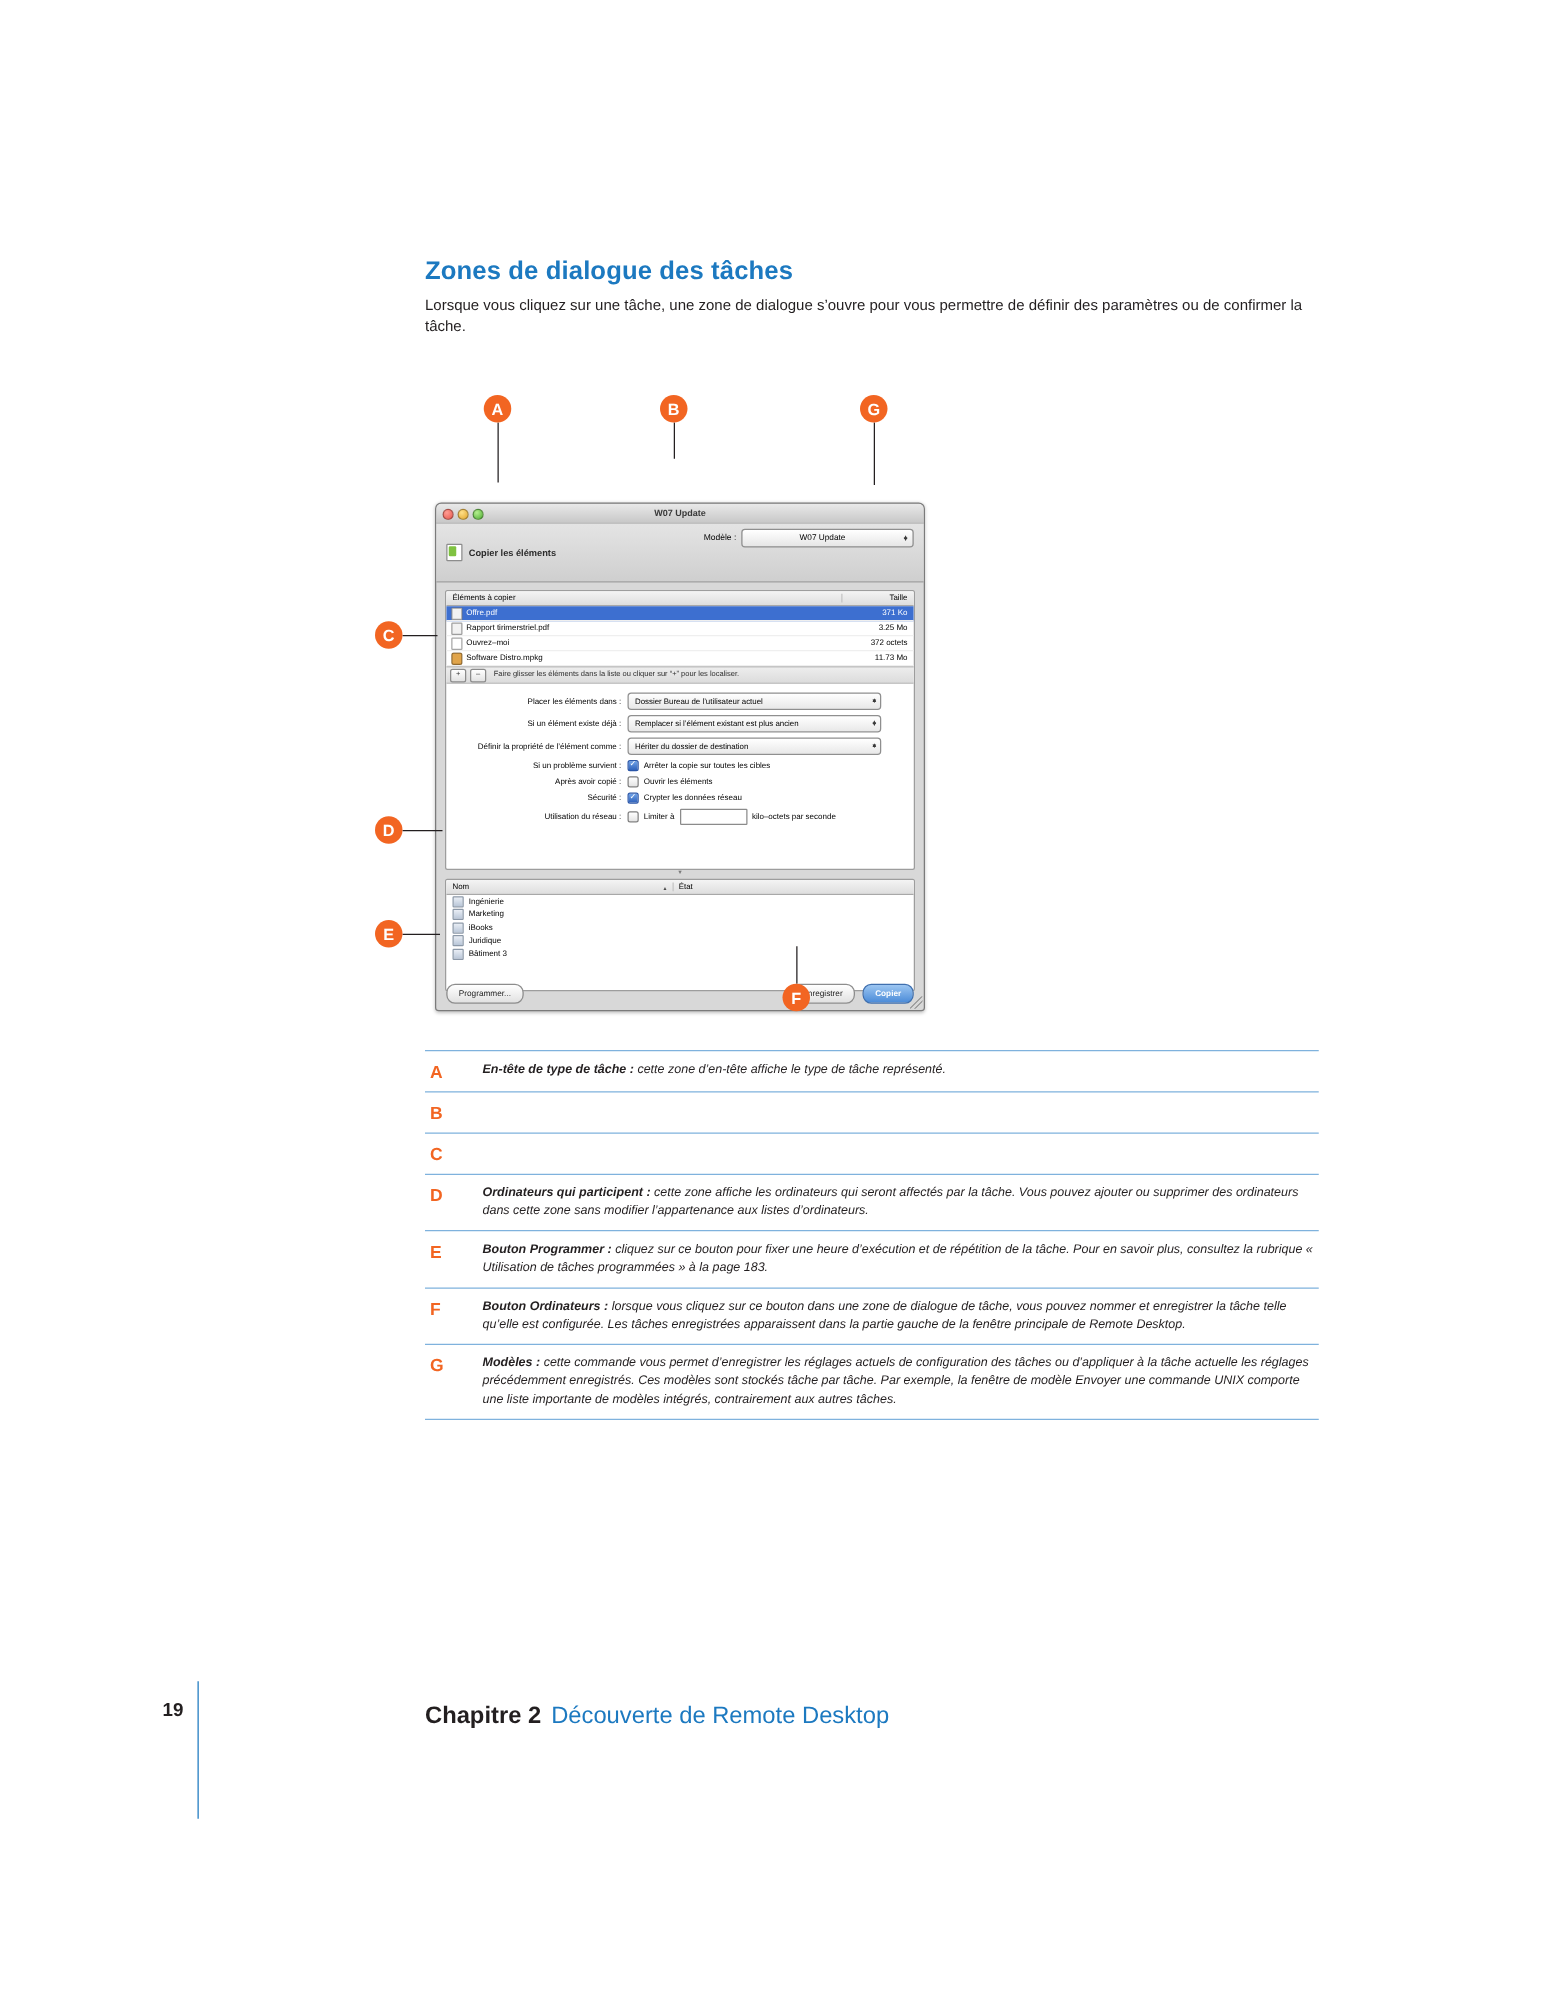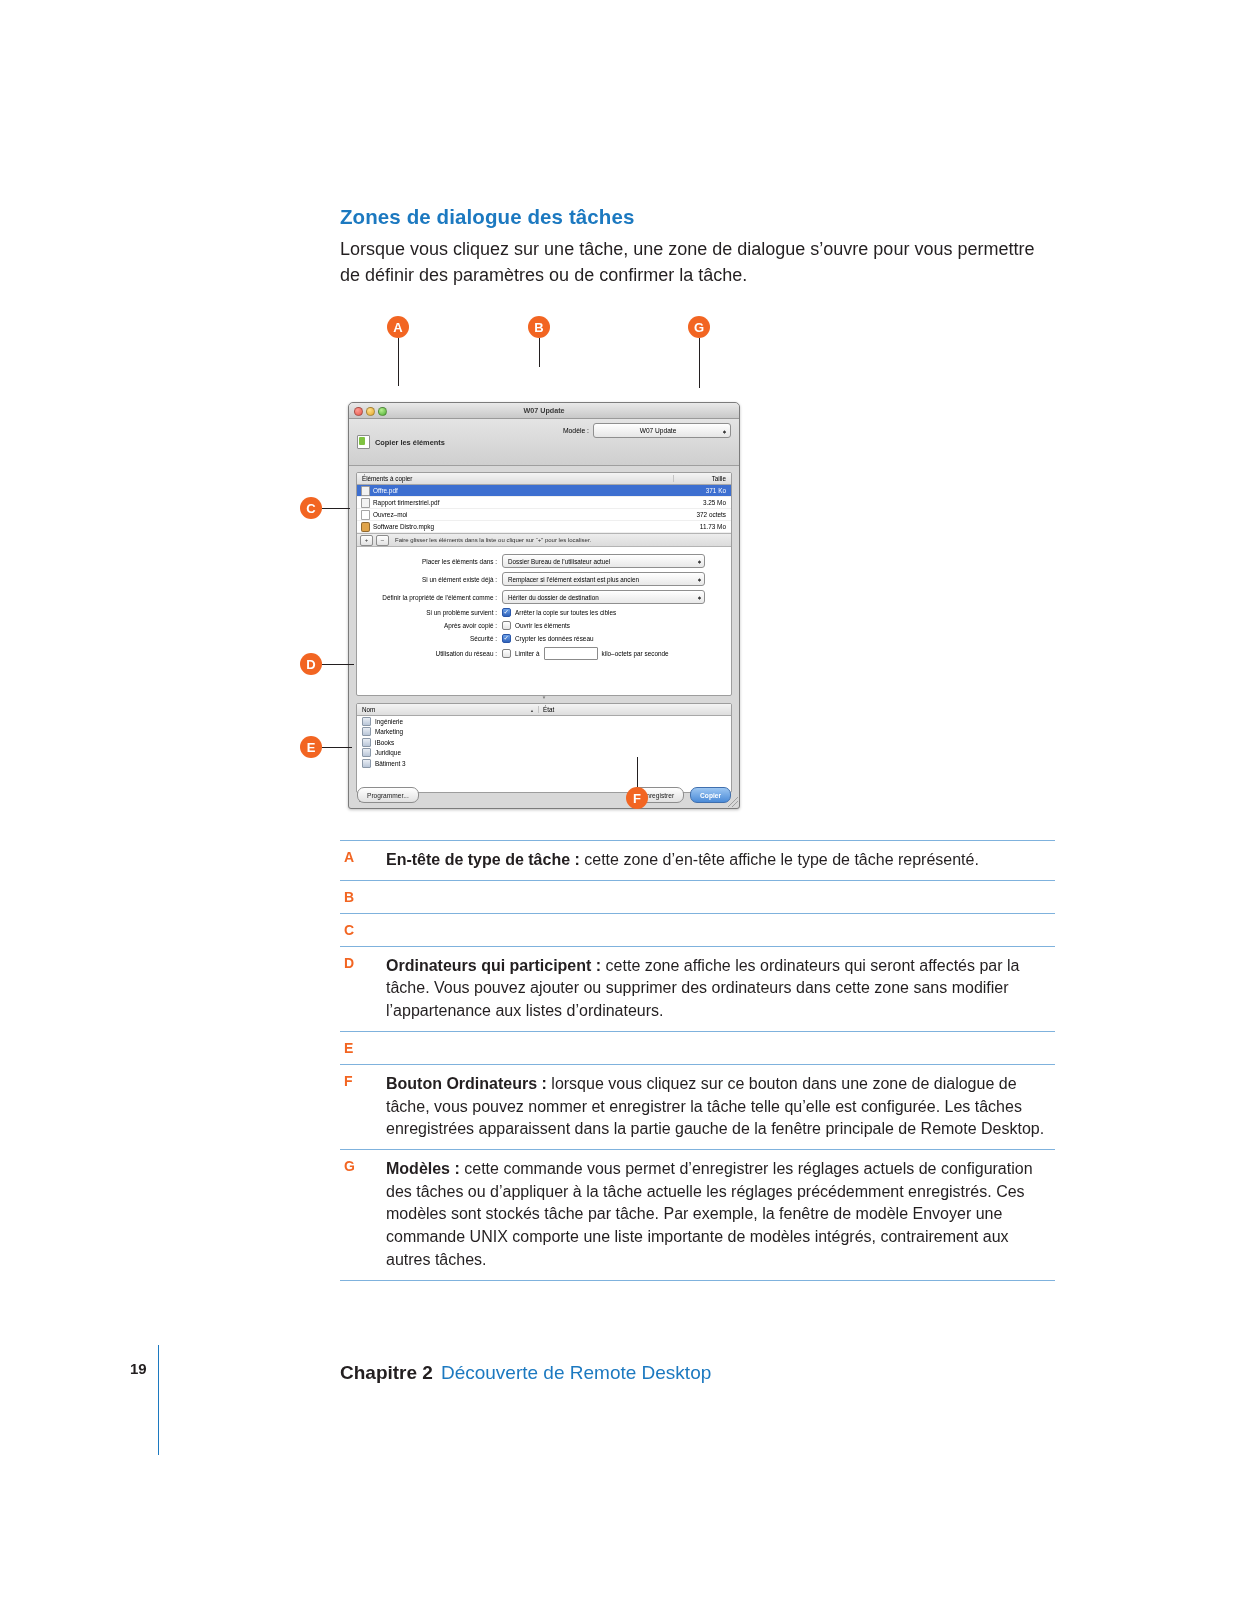--- a/index.html
+++ b/index.html
@@ -32,21 +32,21 @@
     font-size: 20.5px;
     font-weight: bold;
     color: #1c79c0;
     letter-spacing: 0.1px;
   }
   .section-intro {
     position: absolute;
     left: 340px;
     top: 236px;
     width: 715px;
-    font-size: 18px;
+    font-size: 12px;
     line-height: 1.45;
     color: #231f20;
   }
 
   
   .callout {
     position: absolute;
     width: 22px;
     height: 22px;
     border-radius: 50%;
@@ -432,23 +432,24 @@
   .legend-key {
     width: 42px;
     flex: 0 0 42px;
     color: #f26522;
     font-weight: bold;
     font-size: 14px;
     padding-left: 4px;
   }
   .legend-text {
     flex: 1;
-    font-size: 16px;
+    font-size: 10px;
     line-height: 1.42;
     color: #231f20;
+    font-style: italic;
   }
   .legend-text b { font-weight: bold; }
 
   
   .footer-rule {
     position: absolute;
     left: 158px;
     top: 1345px;
     width: 1px;
     height: 110px;
@@ -705,20 +706,21 @@
       <div class="legend-key">C</div>
     </div>
 
     <div class="legend-row">
       <div class="legend-key">D</div>
       <div class="legend-text"><b>Ordinateurs qui participent :</b><span> cette zone affiche les ordinateurs qui seront affectés par la tâche. Vous pouvez ajouter ou supprimer des ordinateurs dans cette zone sans modifier l’appartenance aux listes d’ordinateurs.</span></div>
     </div>
 
     <div class="legend-row">
       <div class="legend-key">E</div>
+      <div class="legend-text"><b>Bouton Programmer :</b><span> cliquez sur ce bouton pour fixer une heure d’exécution et de répétition de la tâche. Pour en savoir plus, consultez la rubrique « Utilisation de tâches programmées » à la page 183.</span></div>
     </div>
 
     <div class="legend-row">
       <div class="legend-key">F</div>
       <div class="legend-text"><b>Bouton Ordinateurs :</b><span> lorsque vous cliquez sur ce bouton dans une zone de dialogue de tâche, vous pouvez nommer et enregistrer la tâche telle qu’elle est configurée. Les tâches enregistrées apparaissent dans la partie gauche de la fenêtre principale de Remote Desktop.</span></div>
     </div>
 
     <div class="legend-row">
       <div class="legend-key">G</div>
       <div class="legend-text"><b>Modèles :</b><span> cette commande vous permet d’enregistrer les réglages actuels de configuration des tâches ou d’appliquer à la tâche actuelle les réglages précédemment enregistrés. Ces modèles sont stockés tâche par tâche. Par exemple, la fenêtre de modèle Envoyer une commande UNIX comporte une liste importante de modèles intégrés, contrairement aux autres tâches.</span></div>

